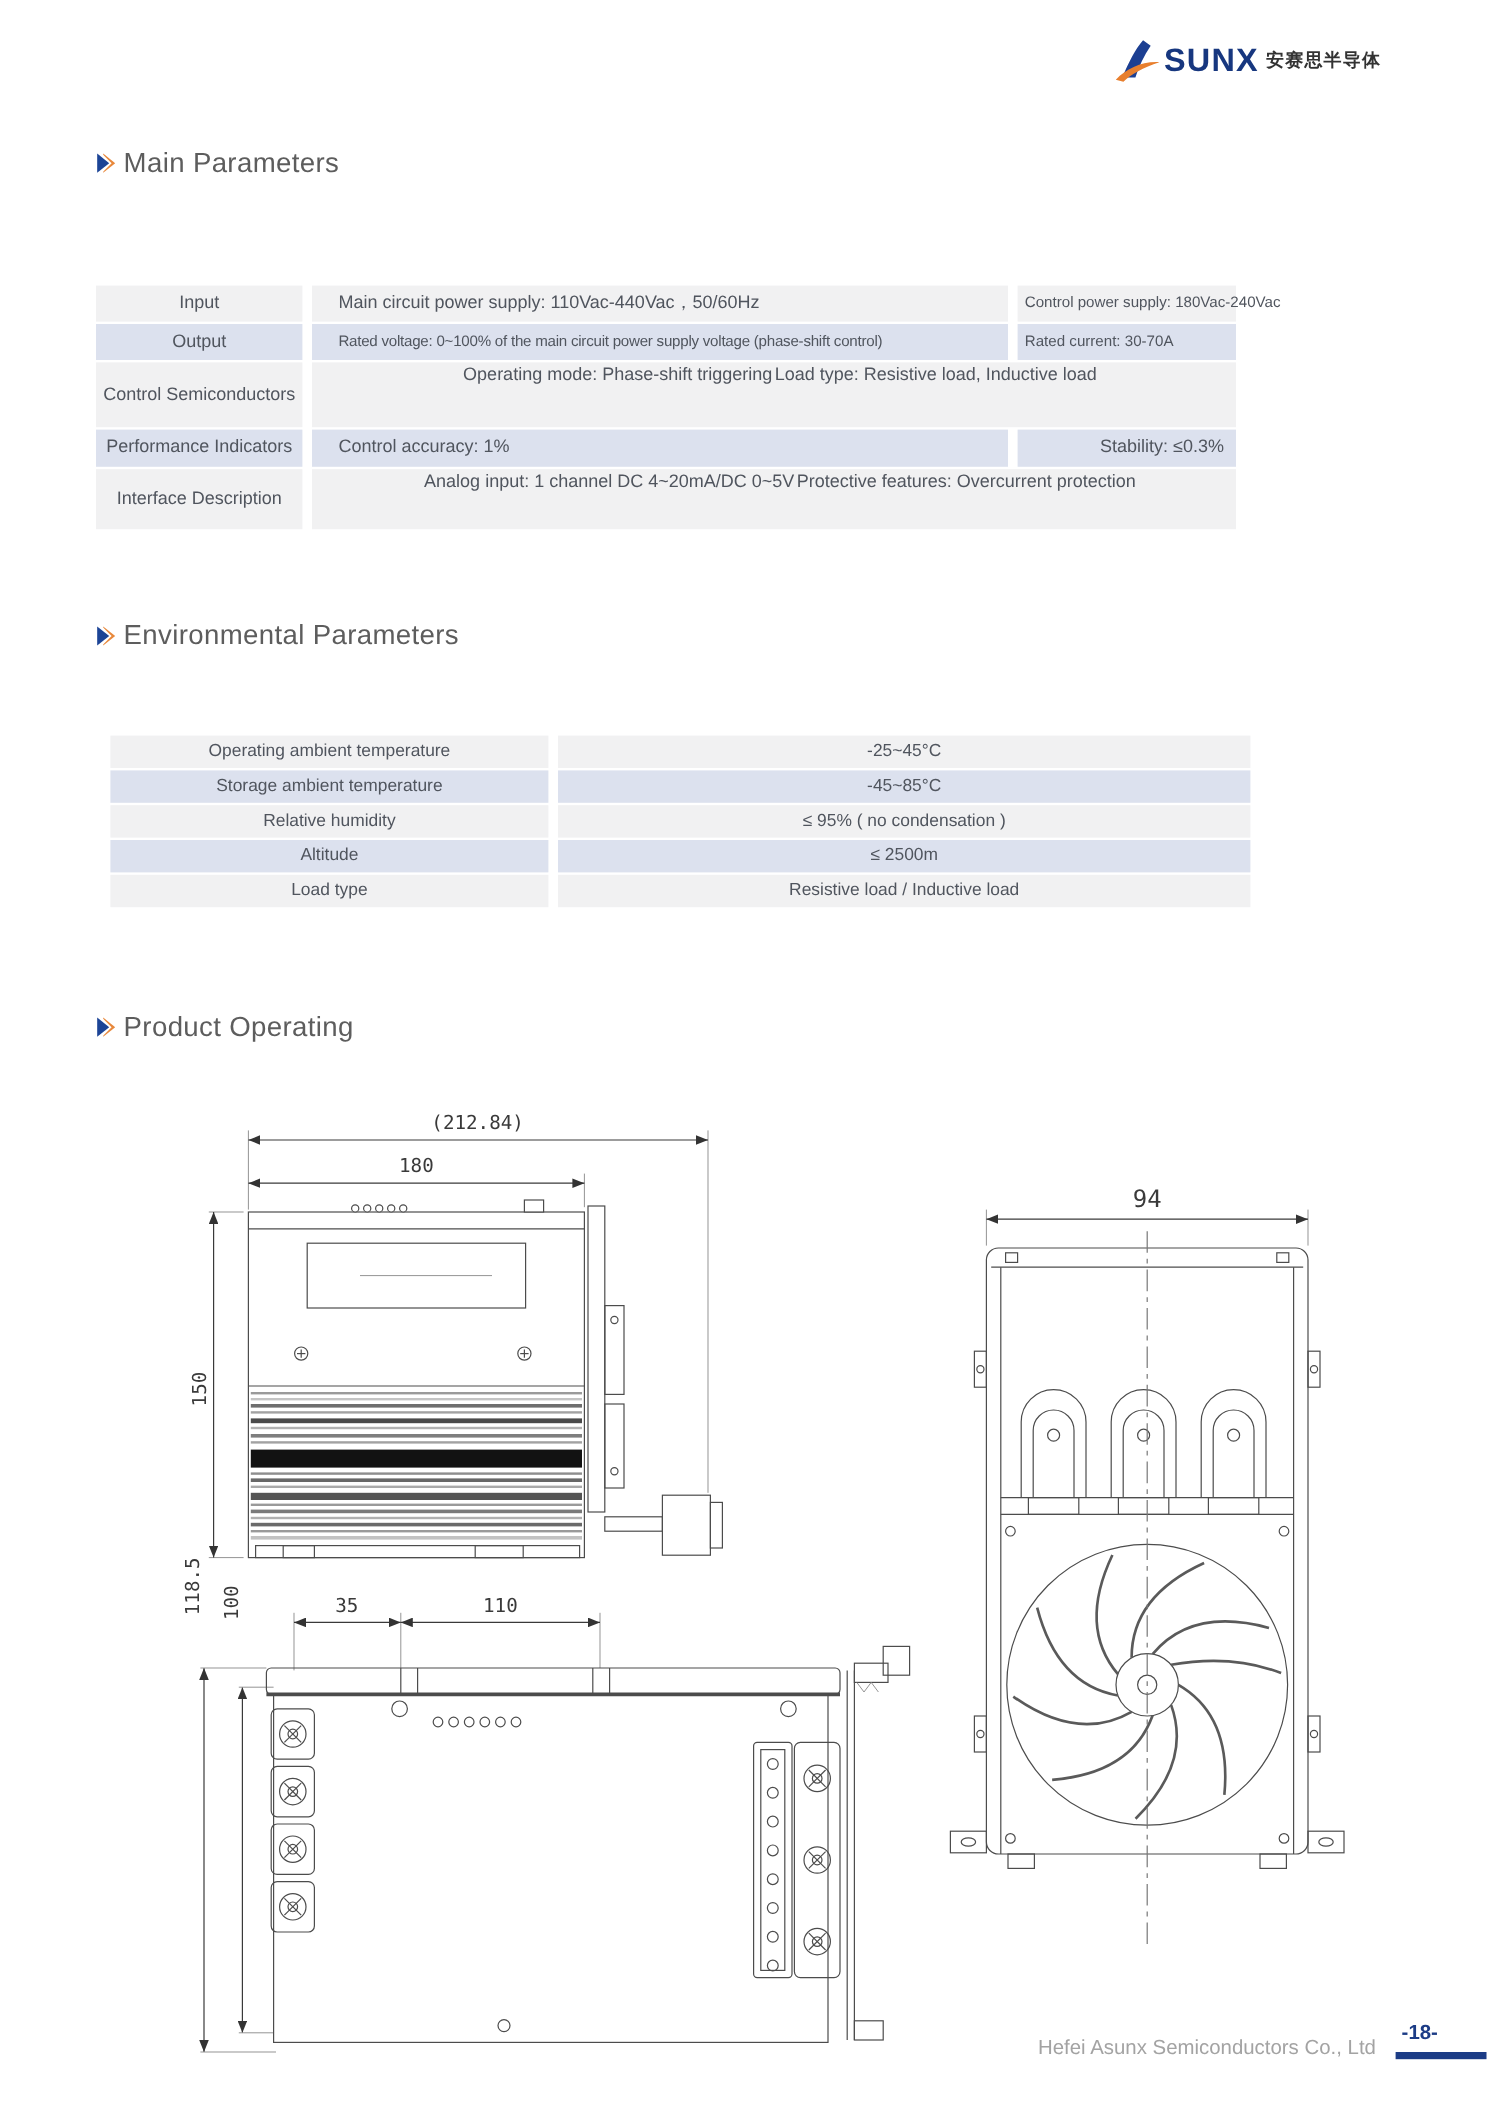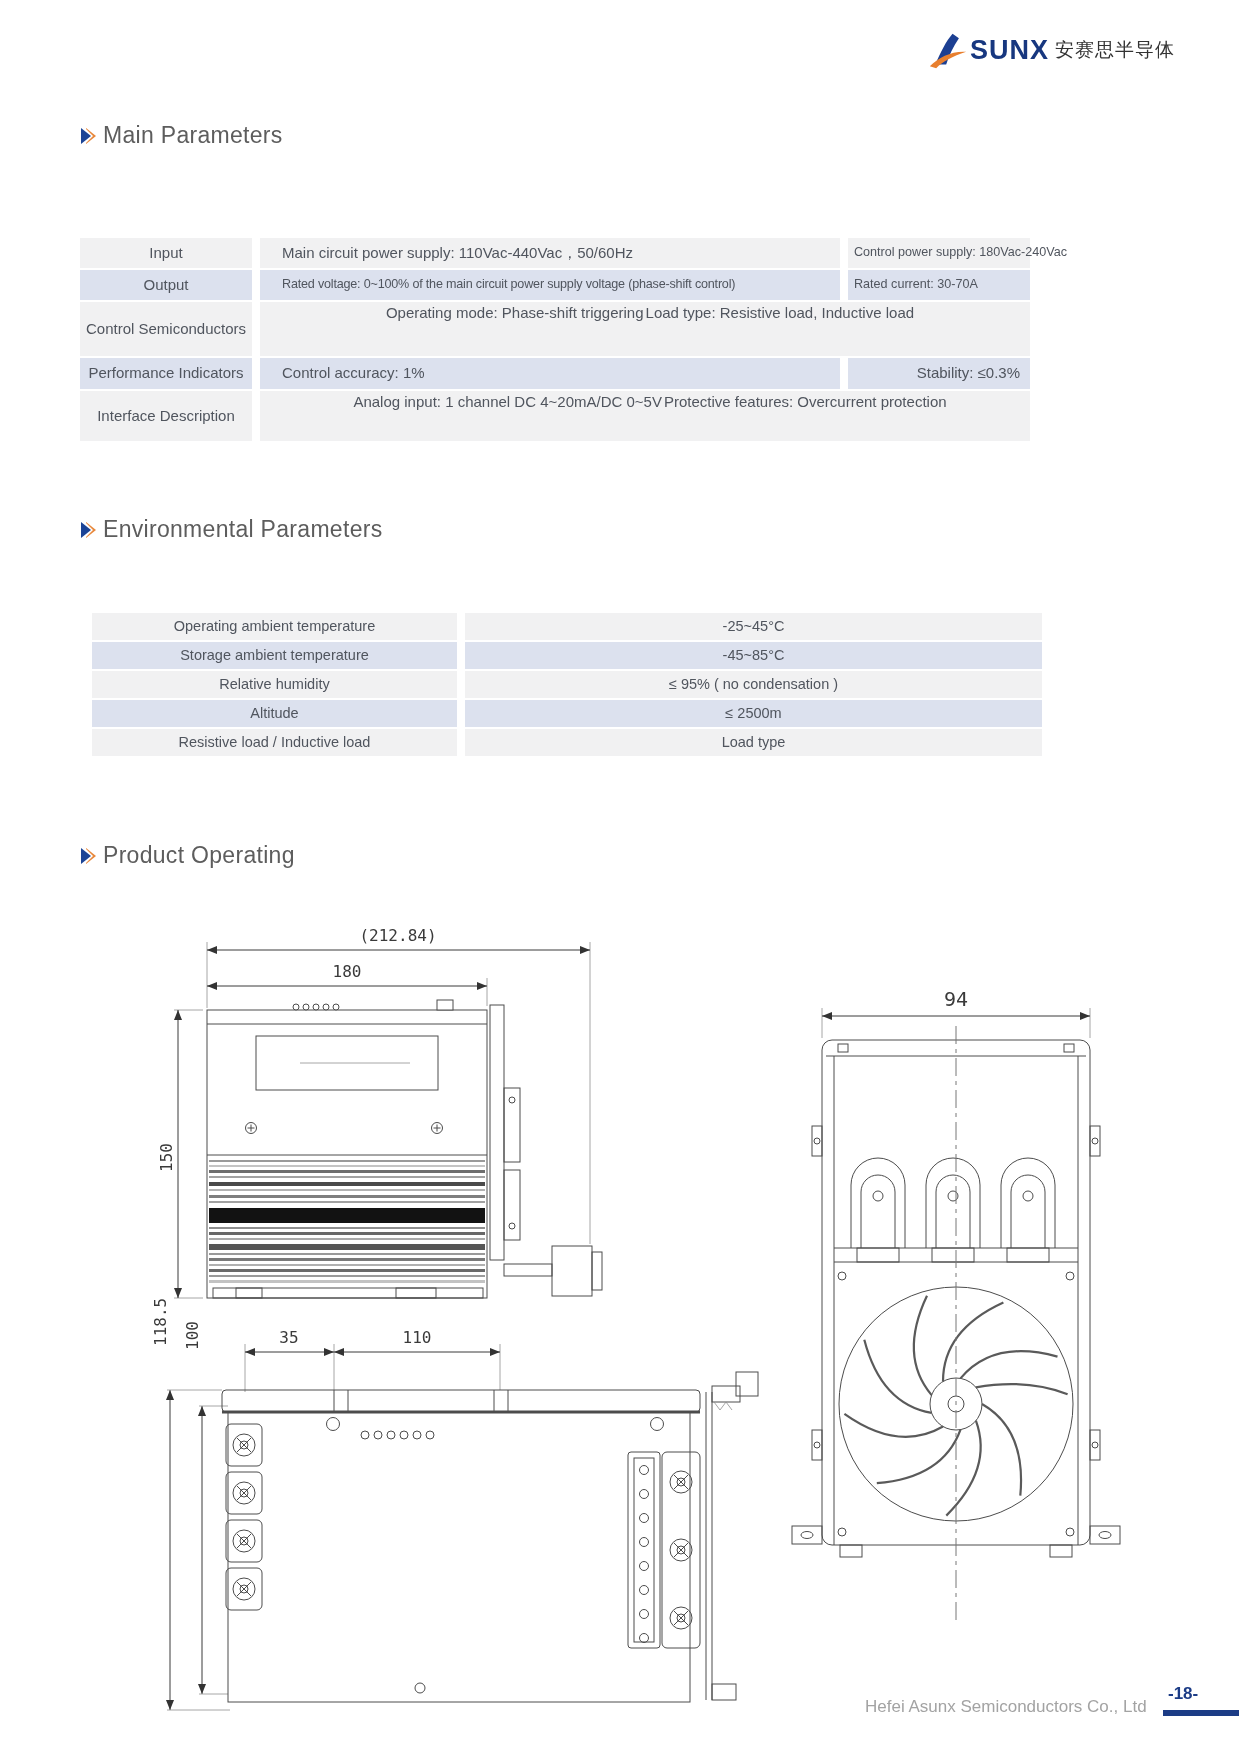--- a/index.html
+++ b/index.html
@@ -2,21 +2,21 @@
 <html><head>
 <meta charset="utf-8">
 <style>
   html,body{margin:0;padding:0;background:#fff}
   .page{position:relative;width:1239px;height:1753px;background:#ffffff;overflow:hidden;
         font-family:"Liberation Sans",sans-serif;color:#50555e}
 
   
   .logo{position:absolute;left:928px;top:30px;display:flex;align-items:center}
   .logo-sunx{font-size:27px;font-weight:bold;color:#17377f;letter-spacing:1px;margin-left:2px}
-  .logo-cn{font-size:19px;font-weight:normal;color:#333;margin-left:6px;letter-spacing:1px}
+  .logo-cn{font-size:15px;font-weight:bold;color:#333;margin-left:6px;letter-spacing:1px}
 
   
   .sec-title{position:absolute;left:78px;margin:0;display:flex;align-items:center;gap:5px;
              font-size:23px;font-weight:500;color:#5d5d5d;letter-spacing:.3px}
   #t-main{top:122px}
   #t-env{top:516px}
   #t-dims{top:842px}
 
   
   .main-table{position:absolute;left:80px;top:238px;width:950px;display:grid;
@@ -115,22 +115,22 @@
 
   <div class="env-table">
     <div class="cell g">Operating ambient temperature</div>
     <div class="cell g">-25~45°C</div>
     <div class="cell b">Storage ambient temperature</div>
     <div class="cell b">-45~85°C</div>
     <div class="cell g">Relative humidity</div>
     <div class="cell g">≤ 95% ( no condensation )</div>
     <div class="cell b">Altitude</div>
     <div class="cell b">≤ 2500m</div>
+    <div class="cell g">Load type</div>
     <div class="cell g">Resistive load / Inductive load</div>
-    <div class="cell g">Load type</div>
   </div>
 
   <h2 class="sec-title" id="t-dims">
     <svg width="20" height="24" viewBox="0 0 20 24">
       <polygon points="8,4 18,12 8,20" fill="#e8883b"></polygon>
       <polygon points="5,2 15,12 5,22" fill="#ffffff"></polygon>
       <polygon points="3,4 13,12 3,20" fill="#1c4496"></polygon>
     </svg>
     <span>Product Operating</span>
   </h2>

